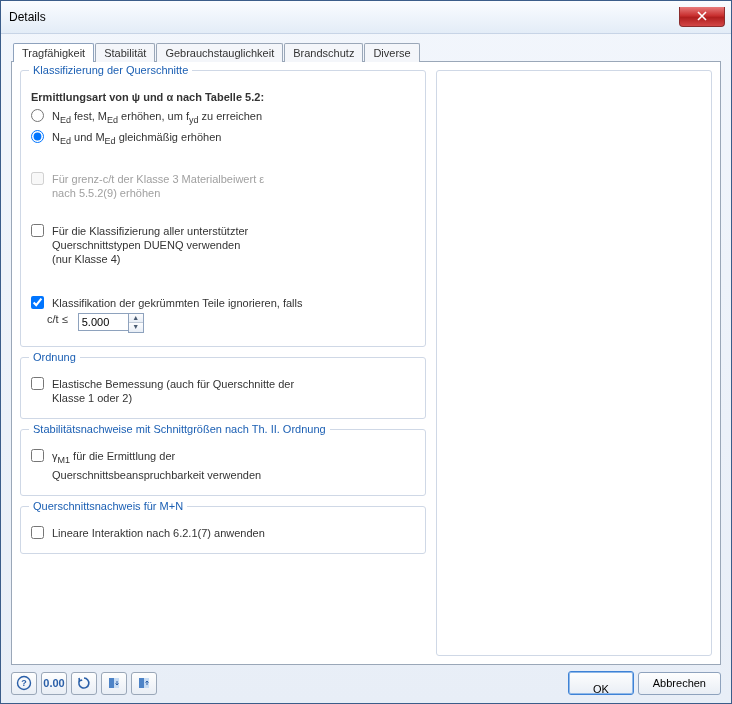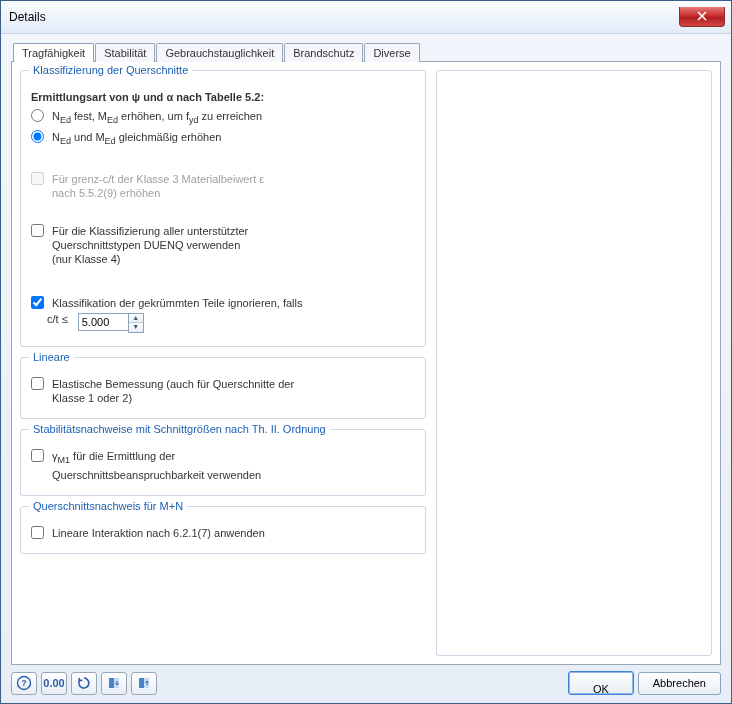--- a/index.html
+++ b/index.html
@@ -107,21 +107,21 @@
                 <input class="spininput" value="5.000" style="">
                 <span class="spinbtns">
                   <div>▲</div>
                   <div>▼</div>
                 </span>
               </span>
             </div>
           </div>
 
           <div class="group">
-            <div class="legend">Lineare</div>
+            <div class="legend">Ordnung</div>
             <label class="row">
               <input type="checkbox" style="">
               <span class="lbl">
                 <span>Elastische Bemessung (auch für Querschnitte der</span><br>
                 <span>Klasse 1 oder 2)</span>
               </span>
             </label>
           </div>
 
           <div class="group">

